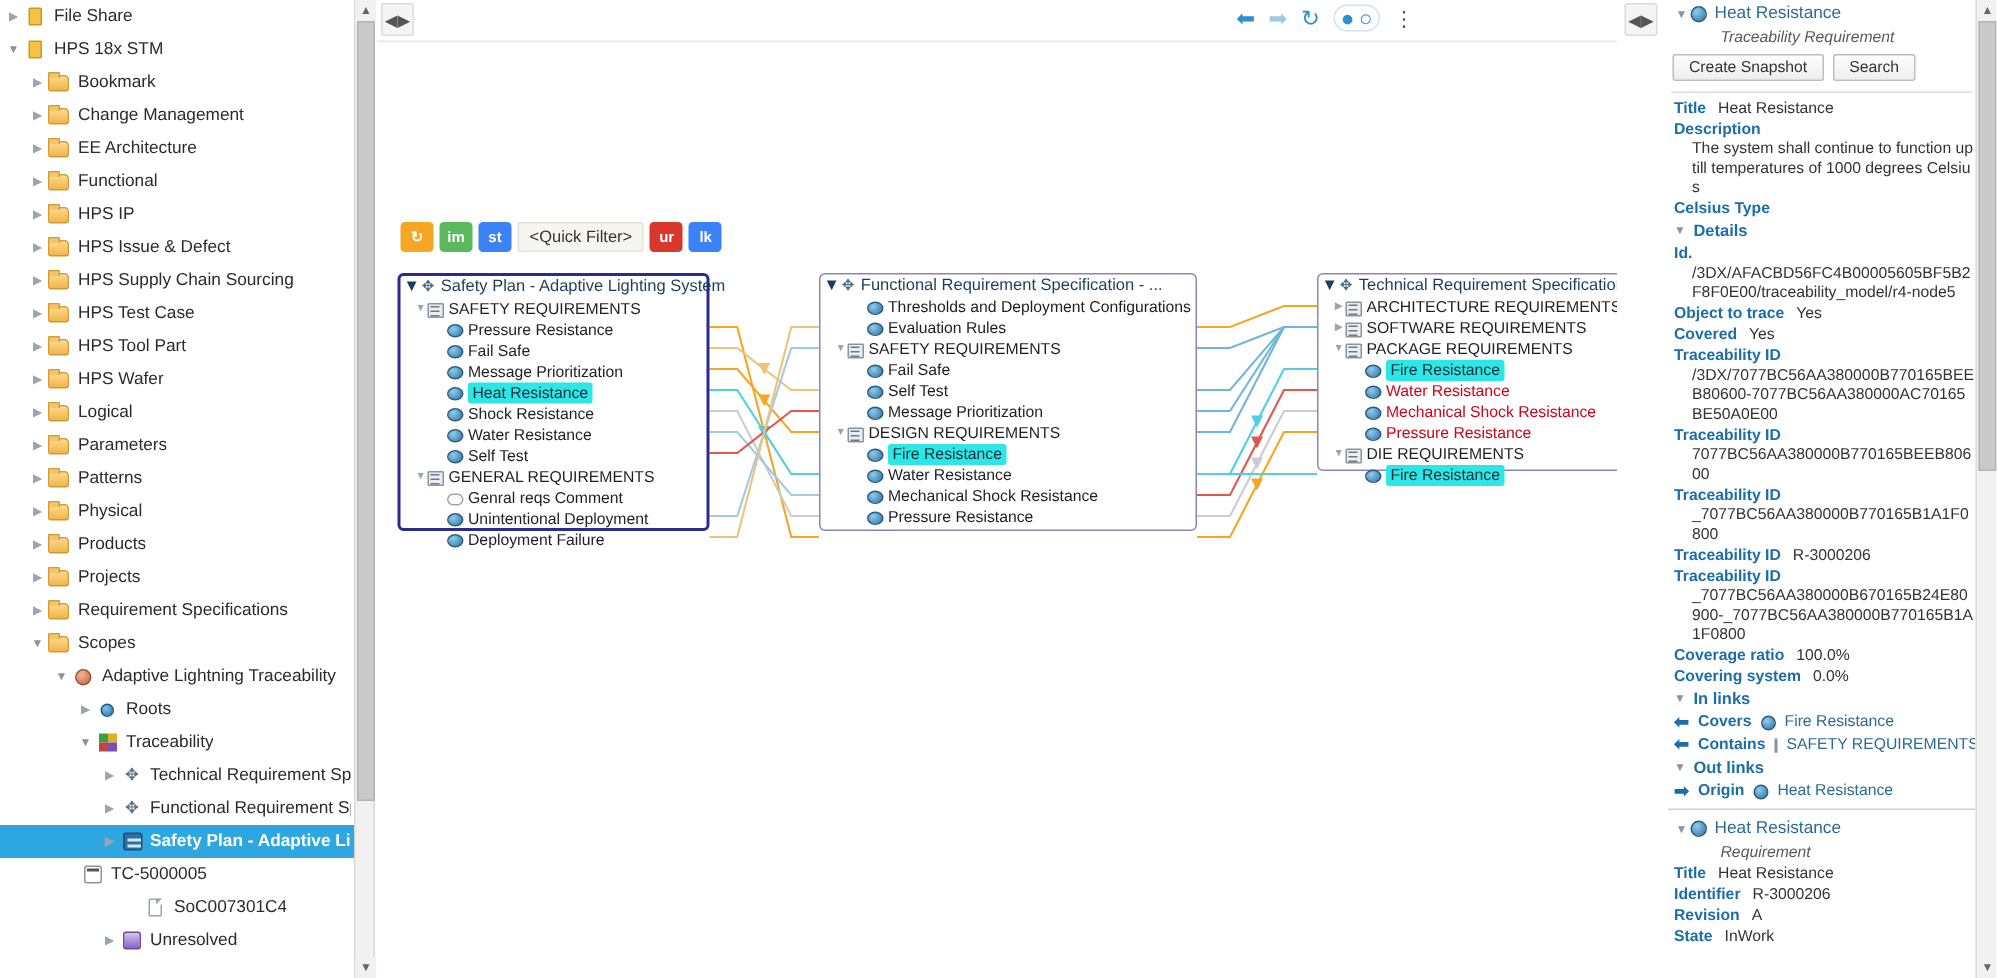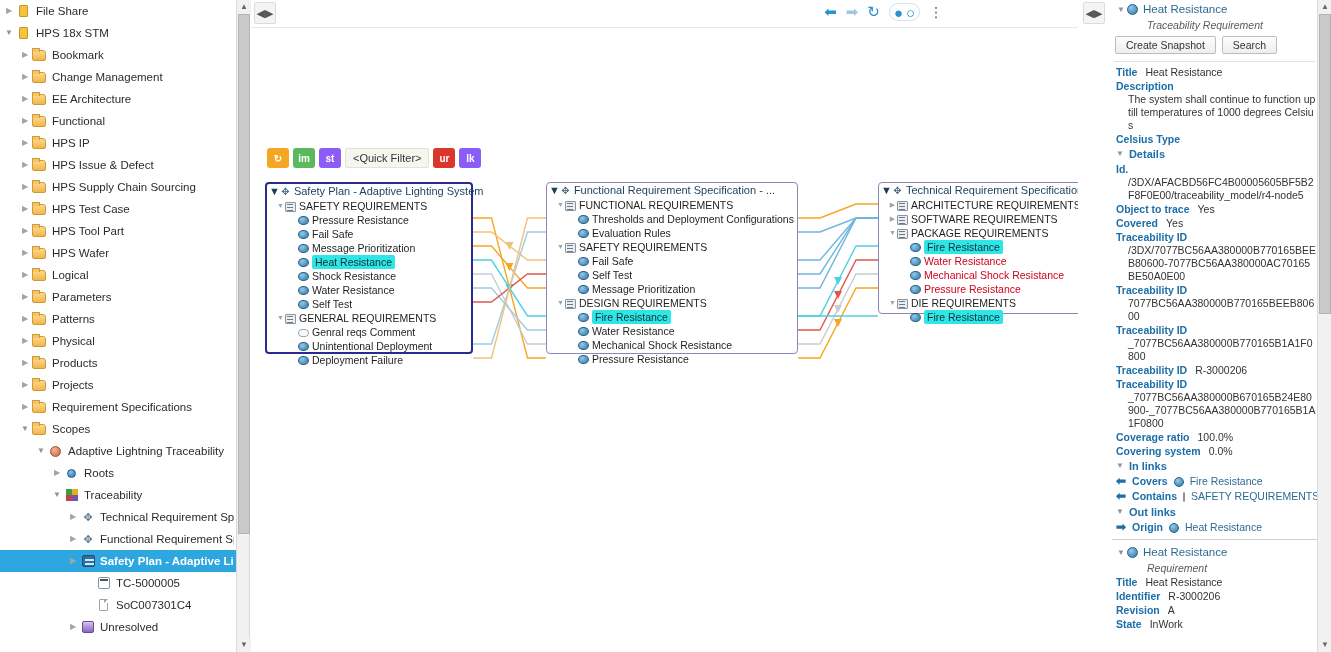--- a/index.html
+++ b/index.html
@@ -137,21 +137,21 @@
 
   #graph-toolbar{
     position:absolute;left:16px;top:148px;display:flex;align-items:center;gap:4px;
   }
   .gt-btn{
     height:20px;min-width:22px;border-radius:3px;display:flex;align-items:center;
     justify-content:center;color:#fff;font-size:10px;font-weight:bold;padding:0 5px;
   }
   .gt-orange{background:#f5a623;}
   .gt-green{background:#5cb85c;}
-  .gt-gray{background:#8b5cf6;}
+  .gt-gray{background:#3b82f6;}
   .gt-red{background:#d9372b;}
   .gt-filter{
     height:20px;background:#f7f6ee;border:1px solid #e4e2d4;border-radius:2px;
     color:#333;font-size:11px;display:flex;align-items:center;padding:0 7px;
   }
 
   
   .gbox{
     position:absolute;background:#fff;border-radius:4px;
   }
@@ -434,21 +434,21 @@
         </span>
         <span class="tlabel">Functional Requirement Specifica</span>
       </div>
       <div class="tree-row sel" style="padding-left: 66px;">
         <span class="twisty">▶</span>
         <span class="tnode-icon">
           <span class="ic-safety" style="display: block;"></span>
         </span>
         <span class="tlabel">Safety Plan - Adaptive Lighting</span>
       </div>
-      <div class="tree-row" style="padding-left: 82px;">
+      <div class="tree-row" style="padding-left: 40px;">
         <span class="twisty"></span>
         <span class="tnode-icon">
           <span class="ic-tc" style="display: block;"></span>
         </span>
         <span class="tlabel">TC-5000005</span>
       </div>
       <div class="tree-row" style="padding-left: 82px;">
         <span class="twisty"></span>
         <span class="tnode-icon">
           <span class="ic-page" style="display: block;"></span>
@@ -606,25 +606,20 @@
           <span class="gi gi-req"></span>
           <span class="glabel">Deployment Failure</span>
         </div>
       </div>
     <div class="gbox" id="box-func">
         <div class="gb-title">
           <span class="gtw">▼</span>
           <span class="gi gi-spec"></span>
           <span>Functional Requirement Specification - ...</span>
         </div>
-        <div class="grow indent1">
-          <span class="gtw">▼</span>
-          <span class="gi gi-sect"></span>
-          <span class="glabel">FUNCTIONAL REQUIREMENTS</span>
-        </div>
         <div class="grow indent2">
           <span class="gtw"></span>
           <span class="gi gi-req"></span>
           <span class="glabel">Thresholds and Deployment Configurations</span>
         </div>
         <div class="grow indent2">
           <span class="gtw"></span>
           <span class="gi gi-req"></span>
           <span class="glabel">Evaluation Rules</span>
         </div>

